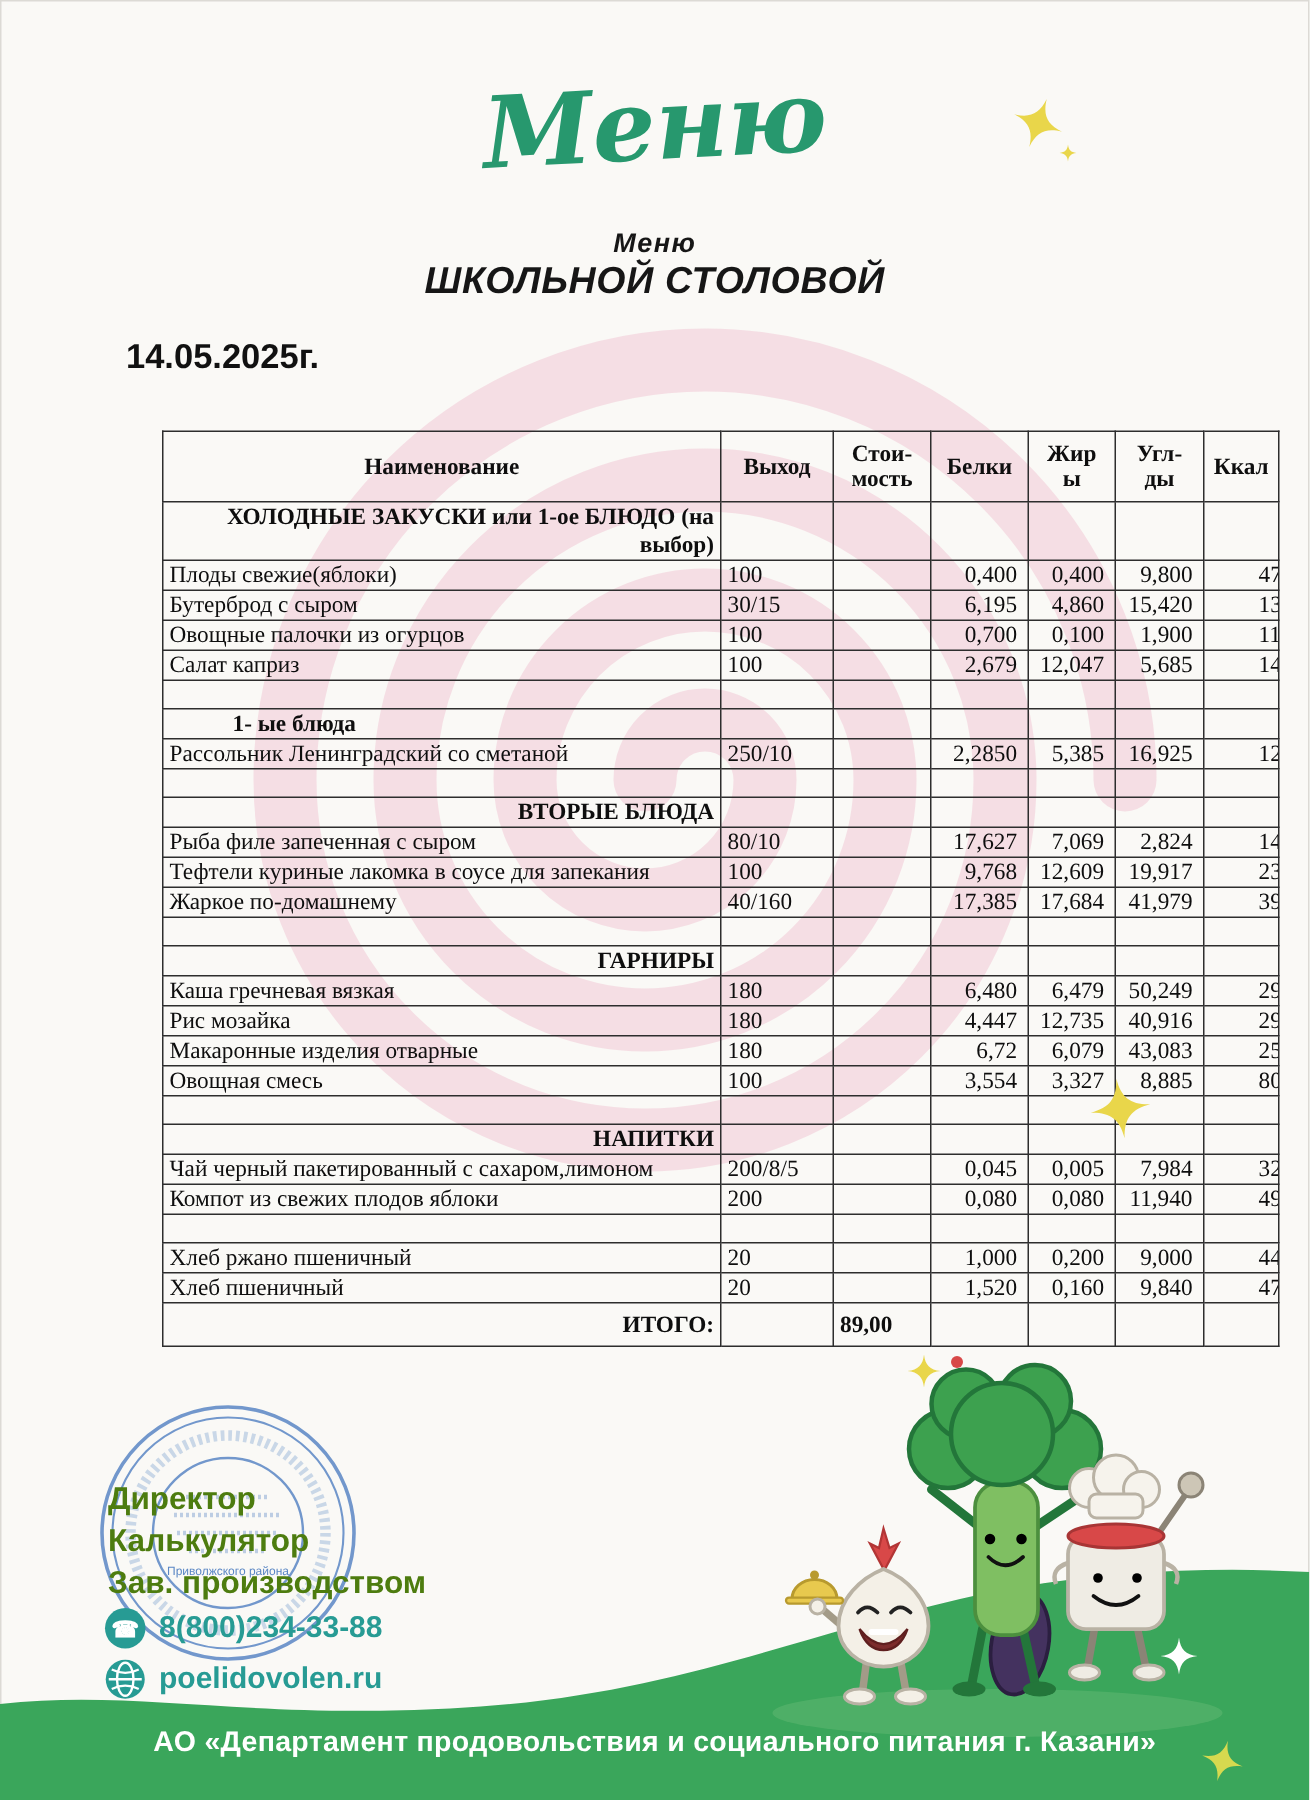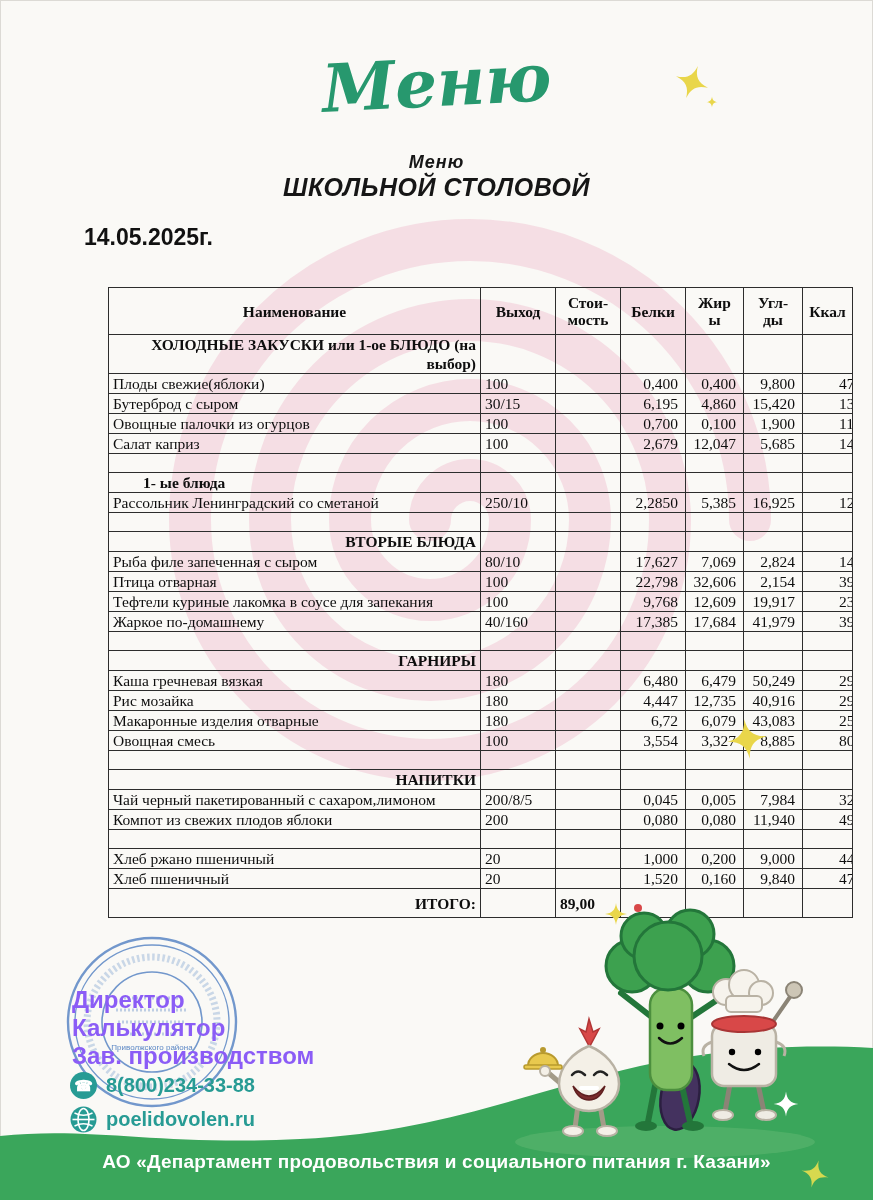--- a/index.html
+++ b/index.html
@@ -19,26 +19,26 @@
         table-layout:fixed;z-index:1;font-family:"Liberation Serif",serif;font-size:15.5px;color:#0e0e0e;
         background:transparent;margin-left:40px;}
   .menu-table th,.menu-table td{border:1px solid #2d2d2d;padding:0 4px;vertical-align:middle;overflow:hidden;}
   .menu-table th{font-weight:bold;text-align:center;white-space:pre-line;line-height:17px;height:46px;}
   .menu-table td{line-height:19px;}
   .menu-table td.col1,.menu-table td.col2{}
   .menu-table td.col3,.menu-table td.col4,.menu-table td.col5{text-align:right;padding-right:7px;}
   .menu-table td.col6{text-align:right;padding-right:9px;padding-left:36px;}
   tr.row-empty td{height:18px;}
   tr.row-section td{font-weight:bold;text-align:right;}
-  tr.row-section2 td.col0{font-weight:bold;padding-left:34px;}
+  tr.row-section2 td.col0{font-weight:bold;padding-left:46px;}
   tr.row-total td{font-weight:bold;height:28px;}
   tr.row-total td.col0{text-align:right;}
 
   .stamp{position:absolute;left:48px;top:928px;z-index:2;}
-  .signatures{position:absolute;left:72px;top:986px;z-index:3;color:#8b5cf6;font-size:24px;
+  .signatures{position:absolute;left:72px;top:986px;z-index:3;color:#4d7c0f;font-size:21px;
         font-weight:600;line-height:28px;}
   .contact{position:absolute;display:flex;align-items:center;gap:9px;z-index:3;
         color:var(--teal,#279b94);font-weight:bold;font-size:20px;}
   .contact.phone{left:70px;top:1072px;}
   .contact.site{left:70px;top:1106px;}
   .picon{width:27px;height:27px;border-radius:50%;background:var(--teal,#279b94);color:#fff;
         display:flex;align-items:center;justify-content:center;font-size:15px;flex:0 0 27px;}
 
   .wave{position:absolute;left:0;bottom:0;z-index:2;}
   .mascots{position:absolute;left:520px;top:900px;z-index:3;}
@@ -189,29 +189,20 @@
         <tr class="row-item">
           <td class="col0">Рыба филе запеченная с сыром</td>
           <td class="col1">80/10</td>
           <td class="col2"></td>
           <td class="col3">17,627</td>
           <td class="col4">7,069</td>
           <td class="col5">2,824</td>
           <td class="col6">146</td>
         </tr>
         <tr class="row-item">
-          <td class="col0">Птица отварная</td>
-          <td class="col1">100</td>
-          <td class="col2"></td>
-          <td class="col3">22,798</td>
-          <td class="col4">32,606</td>
-          <td class="col5">2,154</td>
-          <td class="col6">393</td>
-        </tr>
-        <tr class="row-item">
           <td class="col0">Тефтели куриные лакомка в соусе для запекания</td>
           <td class="col1">100</td>
           <td class="col2"></td>
           <td class="col3">9,768</td>
           <td class="col4">12,609</td>
           <td class="col5">19,917</td>
           <td class="col6">232</td>
         </tr>
         <tr class="row-item">
           <td class="col0">Жаркое по-домашнему</td>

